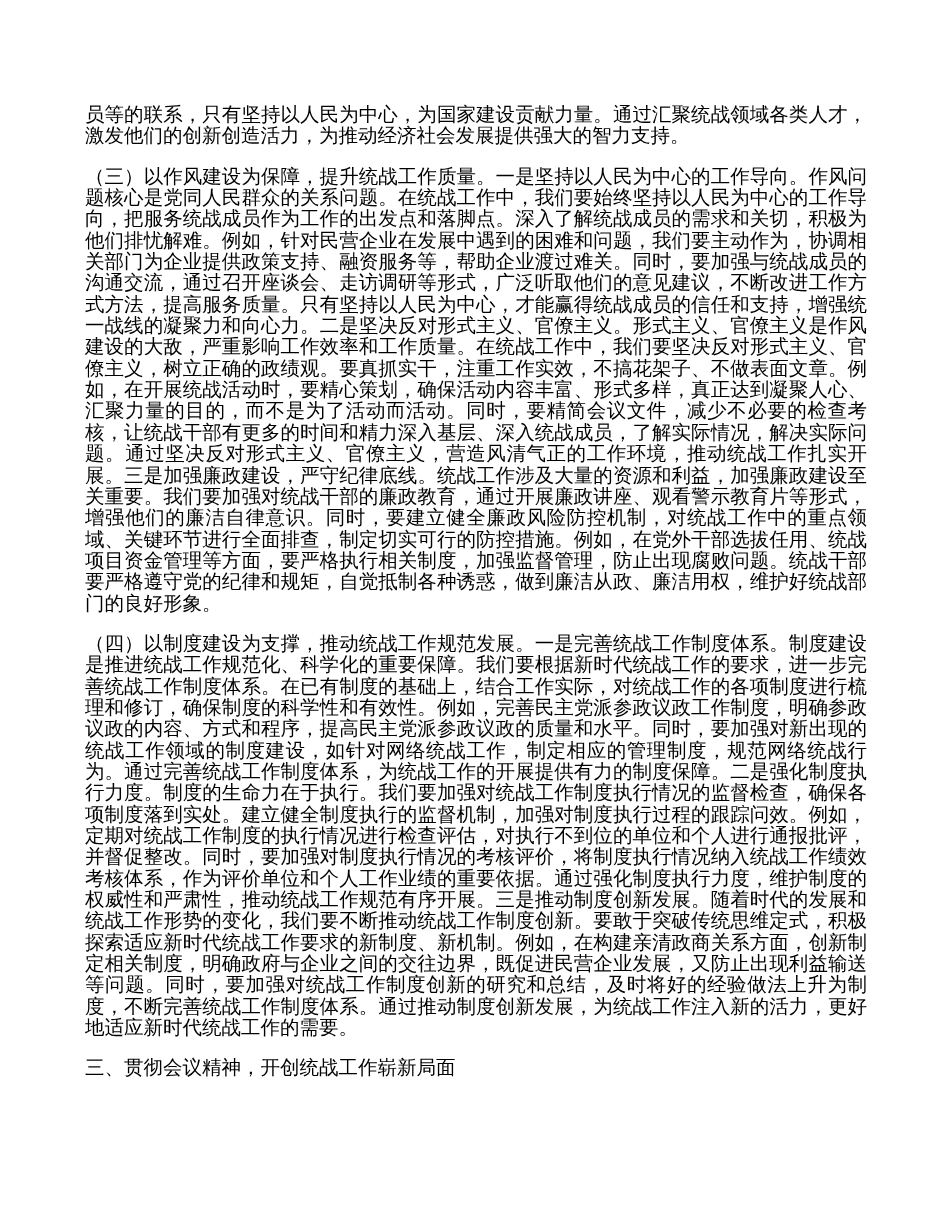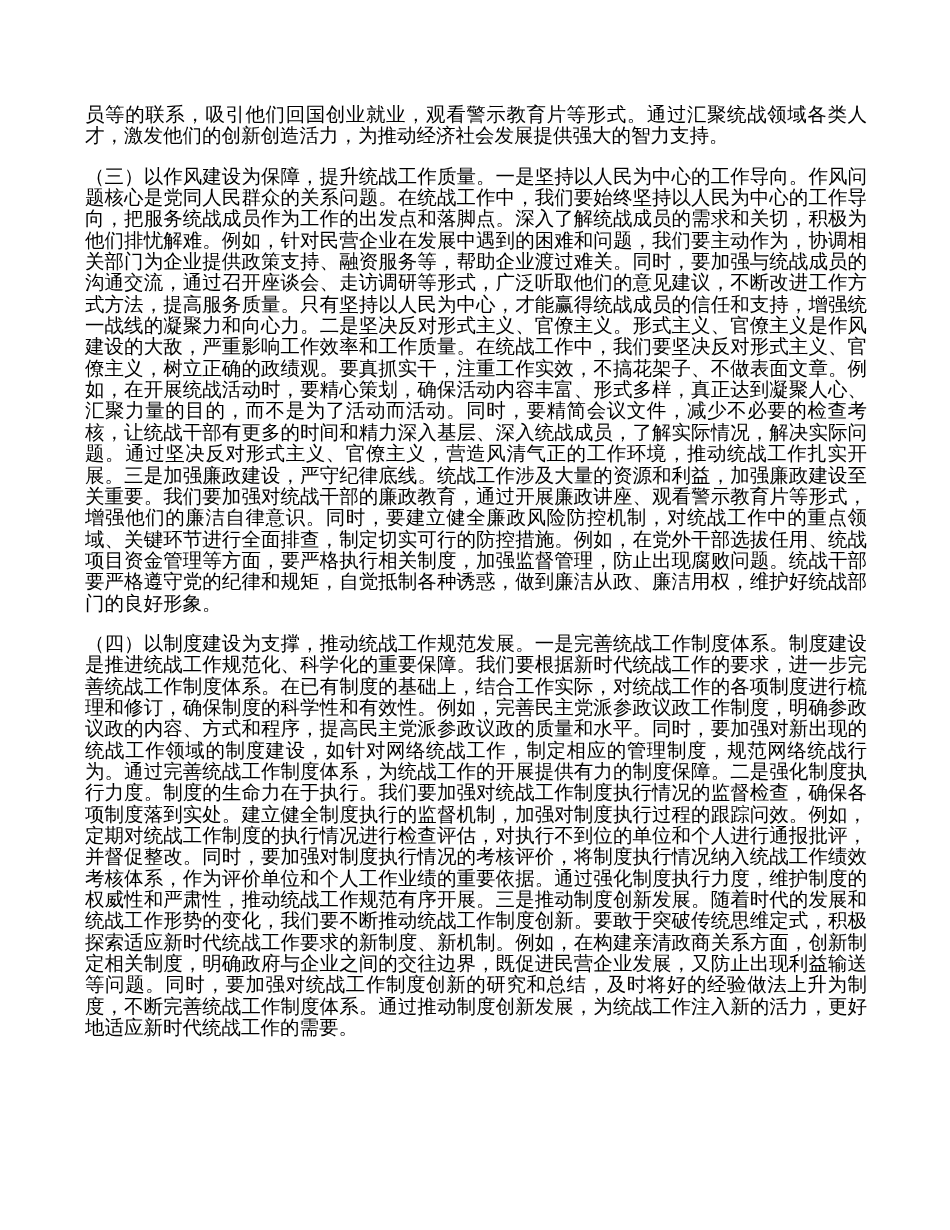--- a/index.html
+++ b/index.html
@@ -34,17 +34,18 @@
     text-align: left;
   }
   .run { font-weight: normal; }
   .run.bold { font-weight: normal; }
 </style>
 </head>
 <body>
 
 <div class="page">
   <div class="doc-body">
-      <p class="para body"><span class="run">员等的联系，吸引他们回国创业就业，观看警示教育片等形式。通过汇聚统战领域各类人才，激发他们的创新创造活力，为推动经济社会发展提供强大的智力支持。</span></p>
+      <p class="para body"><span class="run">员等的联系，只有坚持以人民为中心，为国家建设贡献力量。通过汇聚统战领域各类人才，激发他们的创新创造活力，为推动经济社会发展提供强大的智力支持。</span></p>
       <p class="para body"><span class="run">（三）以作风建设为保障，提升统战工作质量。</span><span class="run bold">一是</span><span class="run">坚持以人民为中心的工作导向。作风问题核心是党同人民群众的关系问题。在统战工作中，我们要始终坚持以人民为中心的工作导向，把服务统战成员作为工作的出发点和落脚点。深入了解统战成员的需求和关切，积极为他们排忧解难。例如，针对民营企业在发展中遇到的困难和问题，我们要主动作为，协调相关部门为企业提供政策支持、融资服务等，帮助企业渡过难关。同时，要加强与统战成员的沟通交流，通过召开座谈会、走访调研等形式，广泛听取他们的意见建议，不断改进工作方式方法，提高服务质量。只有坚持以人民为中心，才能赢得统战成员的信任和支持，增强统一战线的凝聚力和向心力。</span><span class="run bold">二是</span><span class="run">坚决反对形式主义、官僚主义。形式主义、官僚主义是作风建设的大敌，严重影响工作效率和工作质量。在统战工作中，我们要坚决反对形式主义、官僚主义，树立正确的政绩观。要真抓实干，注重工作实效，不搞花架子、不做表面文章。例如，在开展统战活动时，要精心策划，确保活动内容丰富、形式多样，真正达到凝聚人心、汇聚力量的目的，而不是为了活动而活动。同时，要精简会议文件，减少不必要的检查考核，让统战干部有更多的时间和精力深入基层、深入统战成员，了解实际情况，解决实际问题。通过坚决反对形式主义、官僚主义，营造风清气正的工作环境，推动统战工作扎实开展。</span><span class="run bold">三是</span><span class="run">加强廉政建设，严守纪律底线。统战工作涉及大量的资源和利益，加强廉政建设至关重要。我们要加强对统战干部的廉政教育，通过开展廉政讲座、观看警示教育片等形式，增强他们的廉洁自律意识。同时，要建立健全廉政风险防控机制，对统战工作中的重点领域、关键环节进行全面排查，制定切实可行的防控措施。例如，在党外干部选拔任用、统战项目资金管理等方面，要严格执行相关制度，加强监督管理，防止出现腐败问题。统战干部要严格遵守党的纪律和规矩，自觉抵制各种诱惑，做到廉洁从政、廉洁用权，维护好统战部门的良好形象。</span></p>
       <p class="para body"><span class="run">（四）以制度建设为支撑，推动统战工作规范发展。</span><span class="run bold">一是</span><span class="run">完善统战工作制度体系。制度建设是推进统战工作规范化、科学化的重要保障。我们要根据新时代统战工作的要求，进一步完善统战工作制度体系。在已有制度的基础上，结合工作实际，对统战工作的各项制度进行梳理和修订，确保制度的科学性和有效性。例如，完善民主党派参政议政工作制度，明确参政议政的内容、方式和程序，提高民主党派参政议政的质量和水平。同时，要加强对新出现的统战工作领域的制度建设，如针对网络统战工作，制定相应的管理制度，规范网络统战行为。通过完善统战工作制度体系，为统战工作的开展提供有力的制度保障。</span><span class="run bold">二是</span><span class="run">强化制度执行力度。制度的生命力在于执行。我们要加强对统战工作制度执行情况的监督检查，确保各项制度落到实处。建立健全制度执行的监督机制，加强对制度执行过程的跟踪问效。例如，定期对统战工作制度的执行情况进行检查评估，对执行不到位的单位和个人进行通报批评，并督促整改。同时，要加强对制度执行情况的考核评价，将制度执行情况纳入统战工作绩效考核体系，作为评价单位和个人工作业绩的重要依据。通过强化制度执行力度，维护制度的权威性和严肃性，推动统战工作规范有序开展。</span><span class="run bold">三是</span><span class="run">推动制度创新发展。随着时代的发展和统战工作形势的变化，我们要不断推动统战工作制度创新。要敢于突破传统思维定式，积极探索适应新时代统战工作要求的新制度、新机制。例如，在构建亲清政商关系方面，创新制定相关制度，明确政府与企业之间的交往边界，既促进民营企业发展，又防止出现利益输送等问题。同时，要加强对统战工作制度创新的研究和总结，及时将好的经验做法上升为制度，不断完善统战工作制度体系。通过推动制度创新发展，为统战工作注入新的活力，更好地适应新时代统战工作的需要。</span></p>
+      <p class="para heading"><span class="run">三、贯彻会议精神，开创统战工作崭新局面</span></p>
     </div>
 </div>
 
 </body></html>

